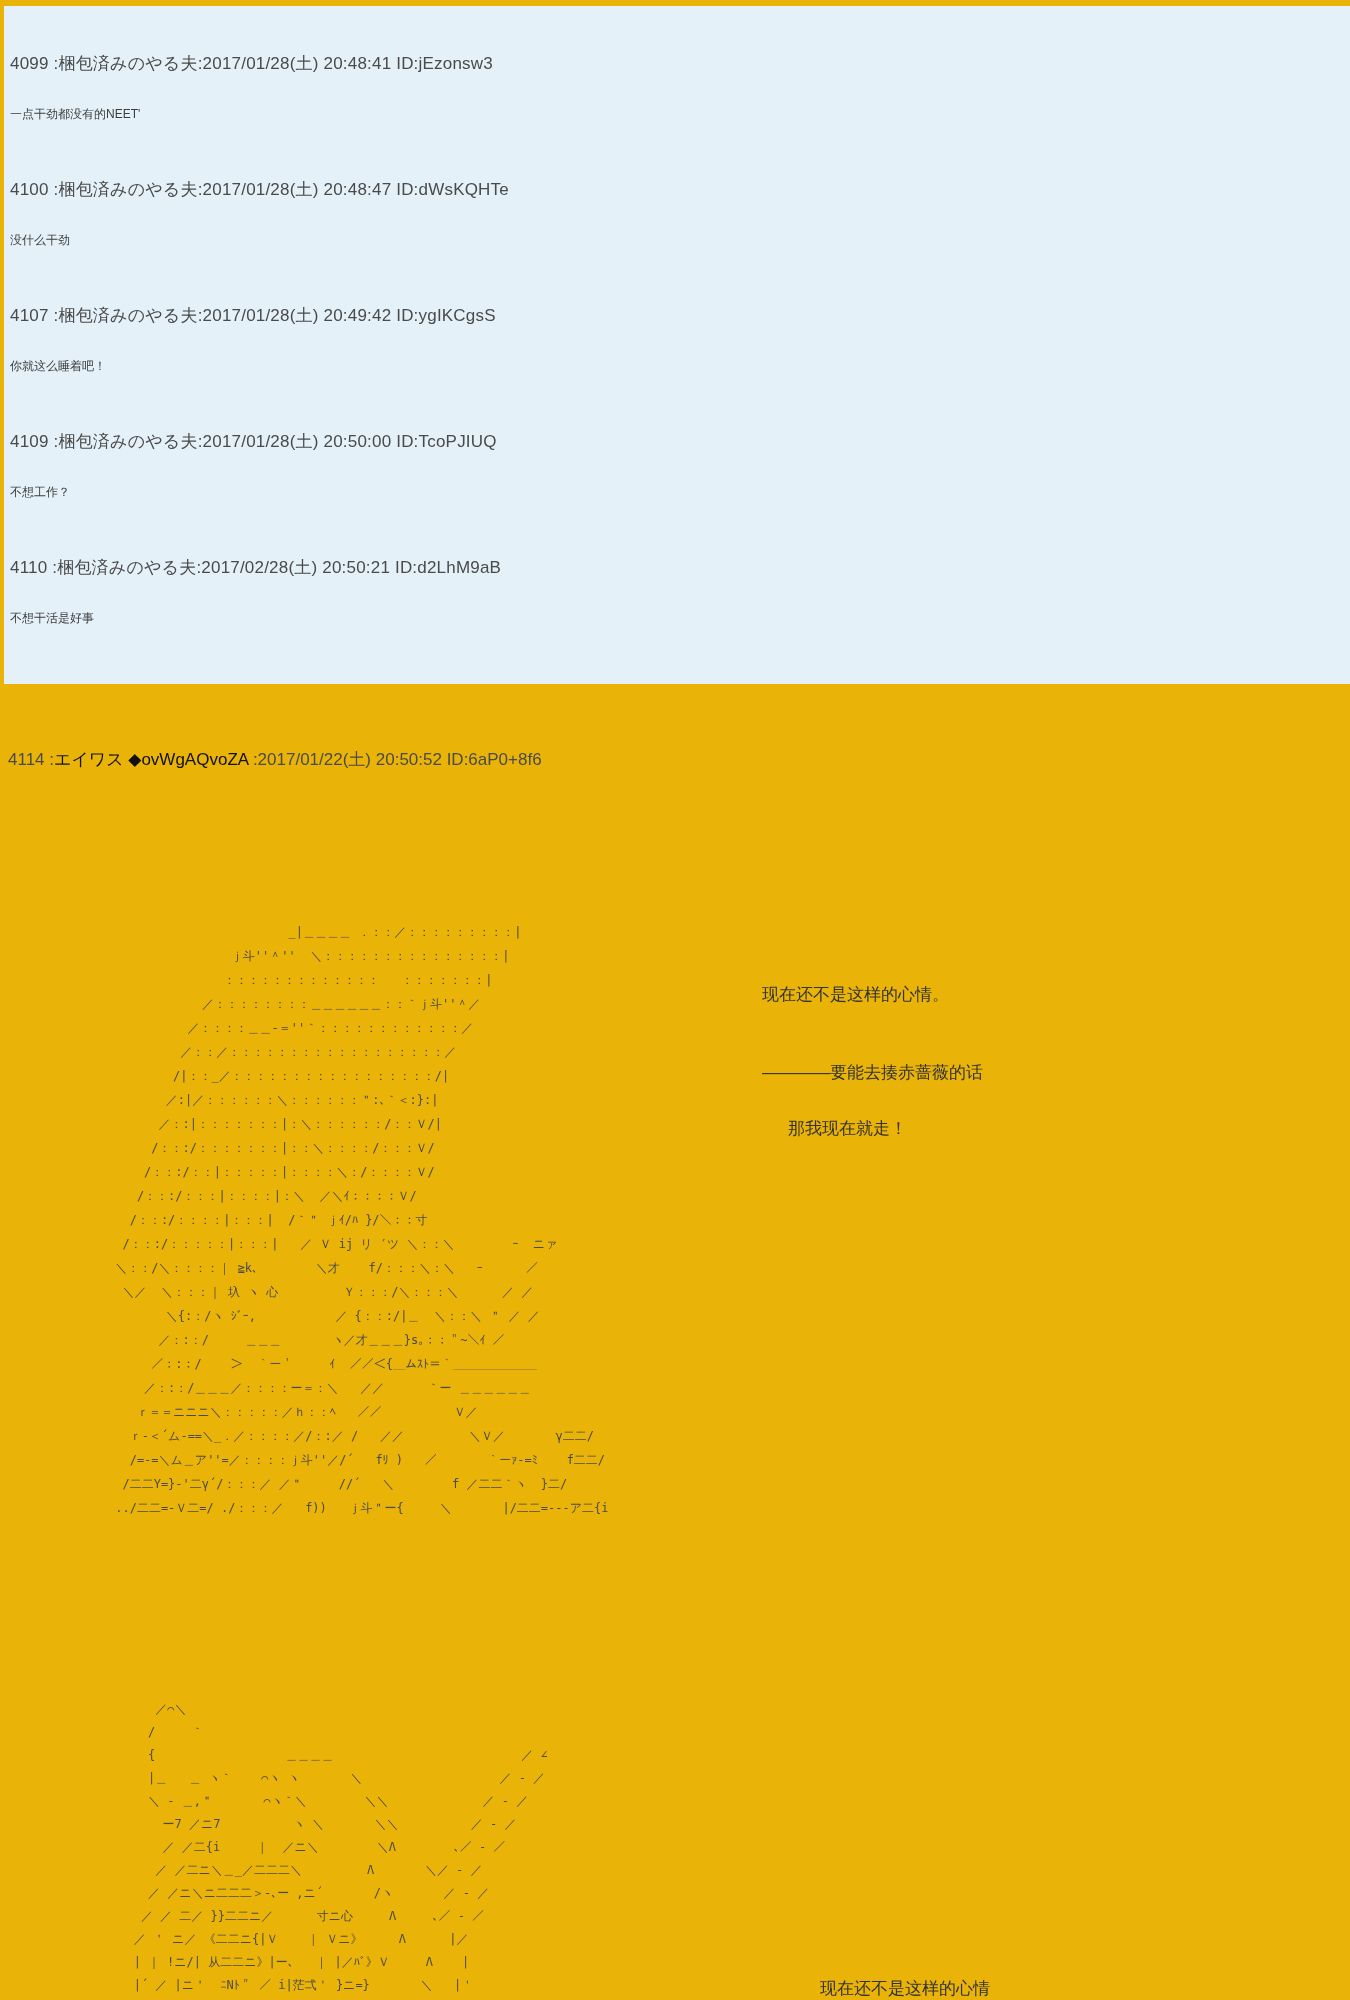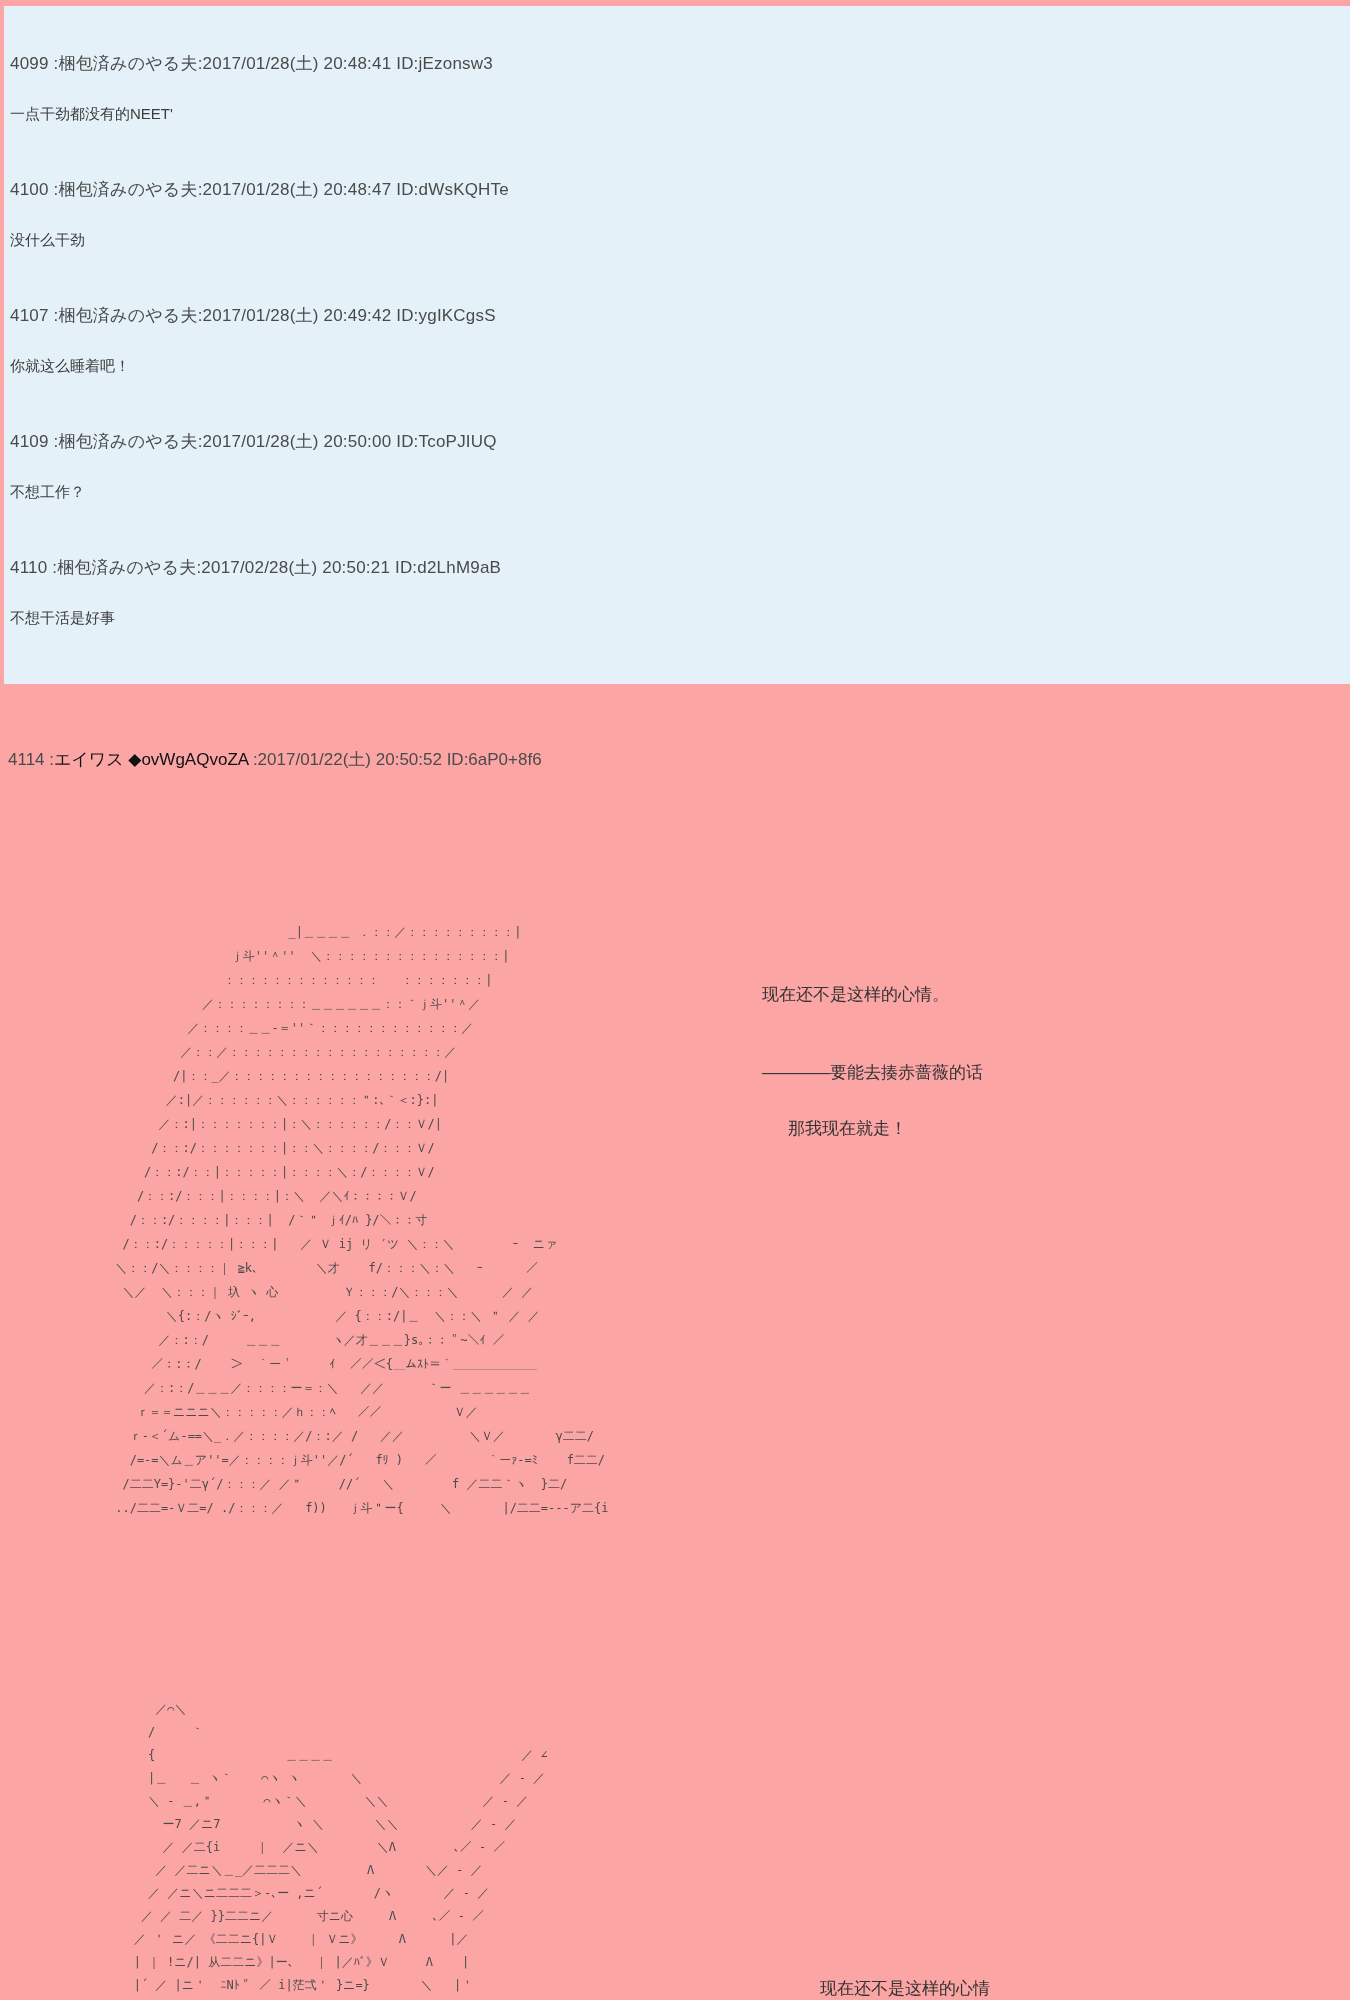--- a/index.html
+++ b/index.html
@@ -2,34 +2,34 @@
 <html><head>
 <meta charset="utf-8">
 <style>
   html,body{margin:0;padding:0;}
   body{
     width:1350px;height:2000px;
     background:#fbfbfb;
     font-family:"Liberation Sans","DejaVu Sans",sans-serif;
     color:#3f3f3f;
   }
-  .page{position:relative;width:1350px;height:2000px;overflow:hidden;background:#fca5a5;}
+  .page{position:relative;width:1350px;height:2000px;overflow:hidden;background:#eab308;}
 
   
   .highlight{
     position:absolute;top:6px;left:4px;right:0;
     padding:46px 10px 2px 6px;
     box-sizing:border-box;
   }
   .post{margin:0 0 52px 0;}
   .post-header{
     font-size:17px;line-height:24px;margin:0 0 26px 0;
     color:#4a4a4a;letter-spacing:0.2px;white-space:nowrap;
   }
-  .post-content{font-size:15px;line-height:24px;color:#3c3c3c;}
+  .post-content{font-size:12px;line-height:24px;color:#3c3c3c;}
 
   
   .author-header{
     position:absolute;left:8px;top:748px;
     font-size:17px;line-height:24px;color:#4a4a4a;white-space:nowrap;
   }
   .author-name{font-weight:normal;color:#111;}
 
   .aa{
     position:absolute;margin:0;

